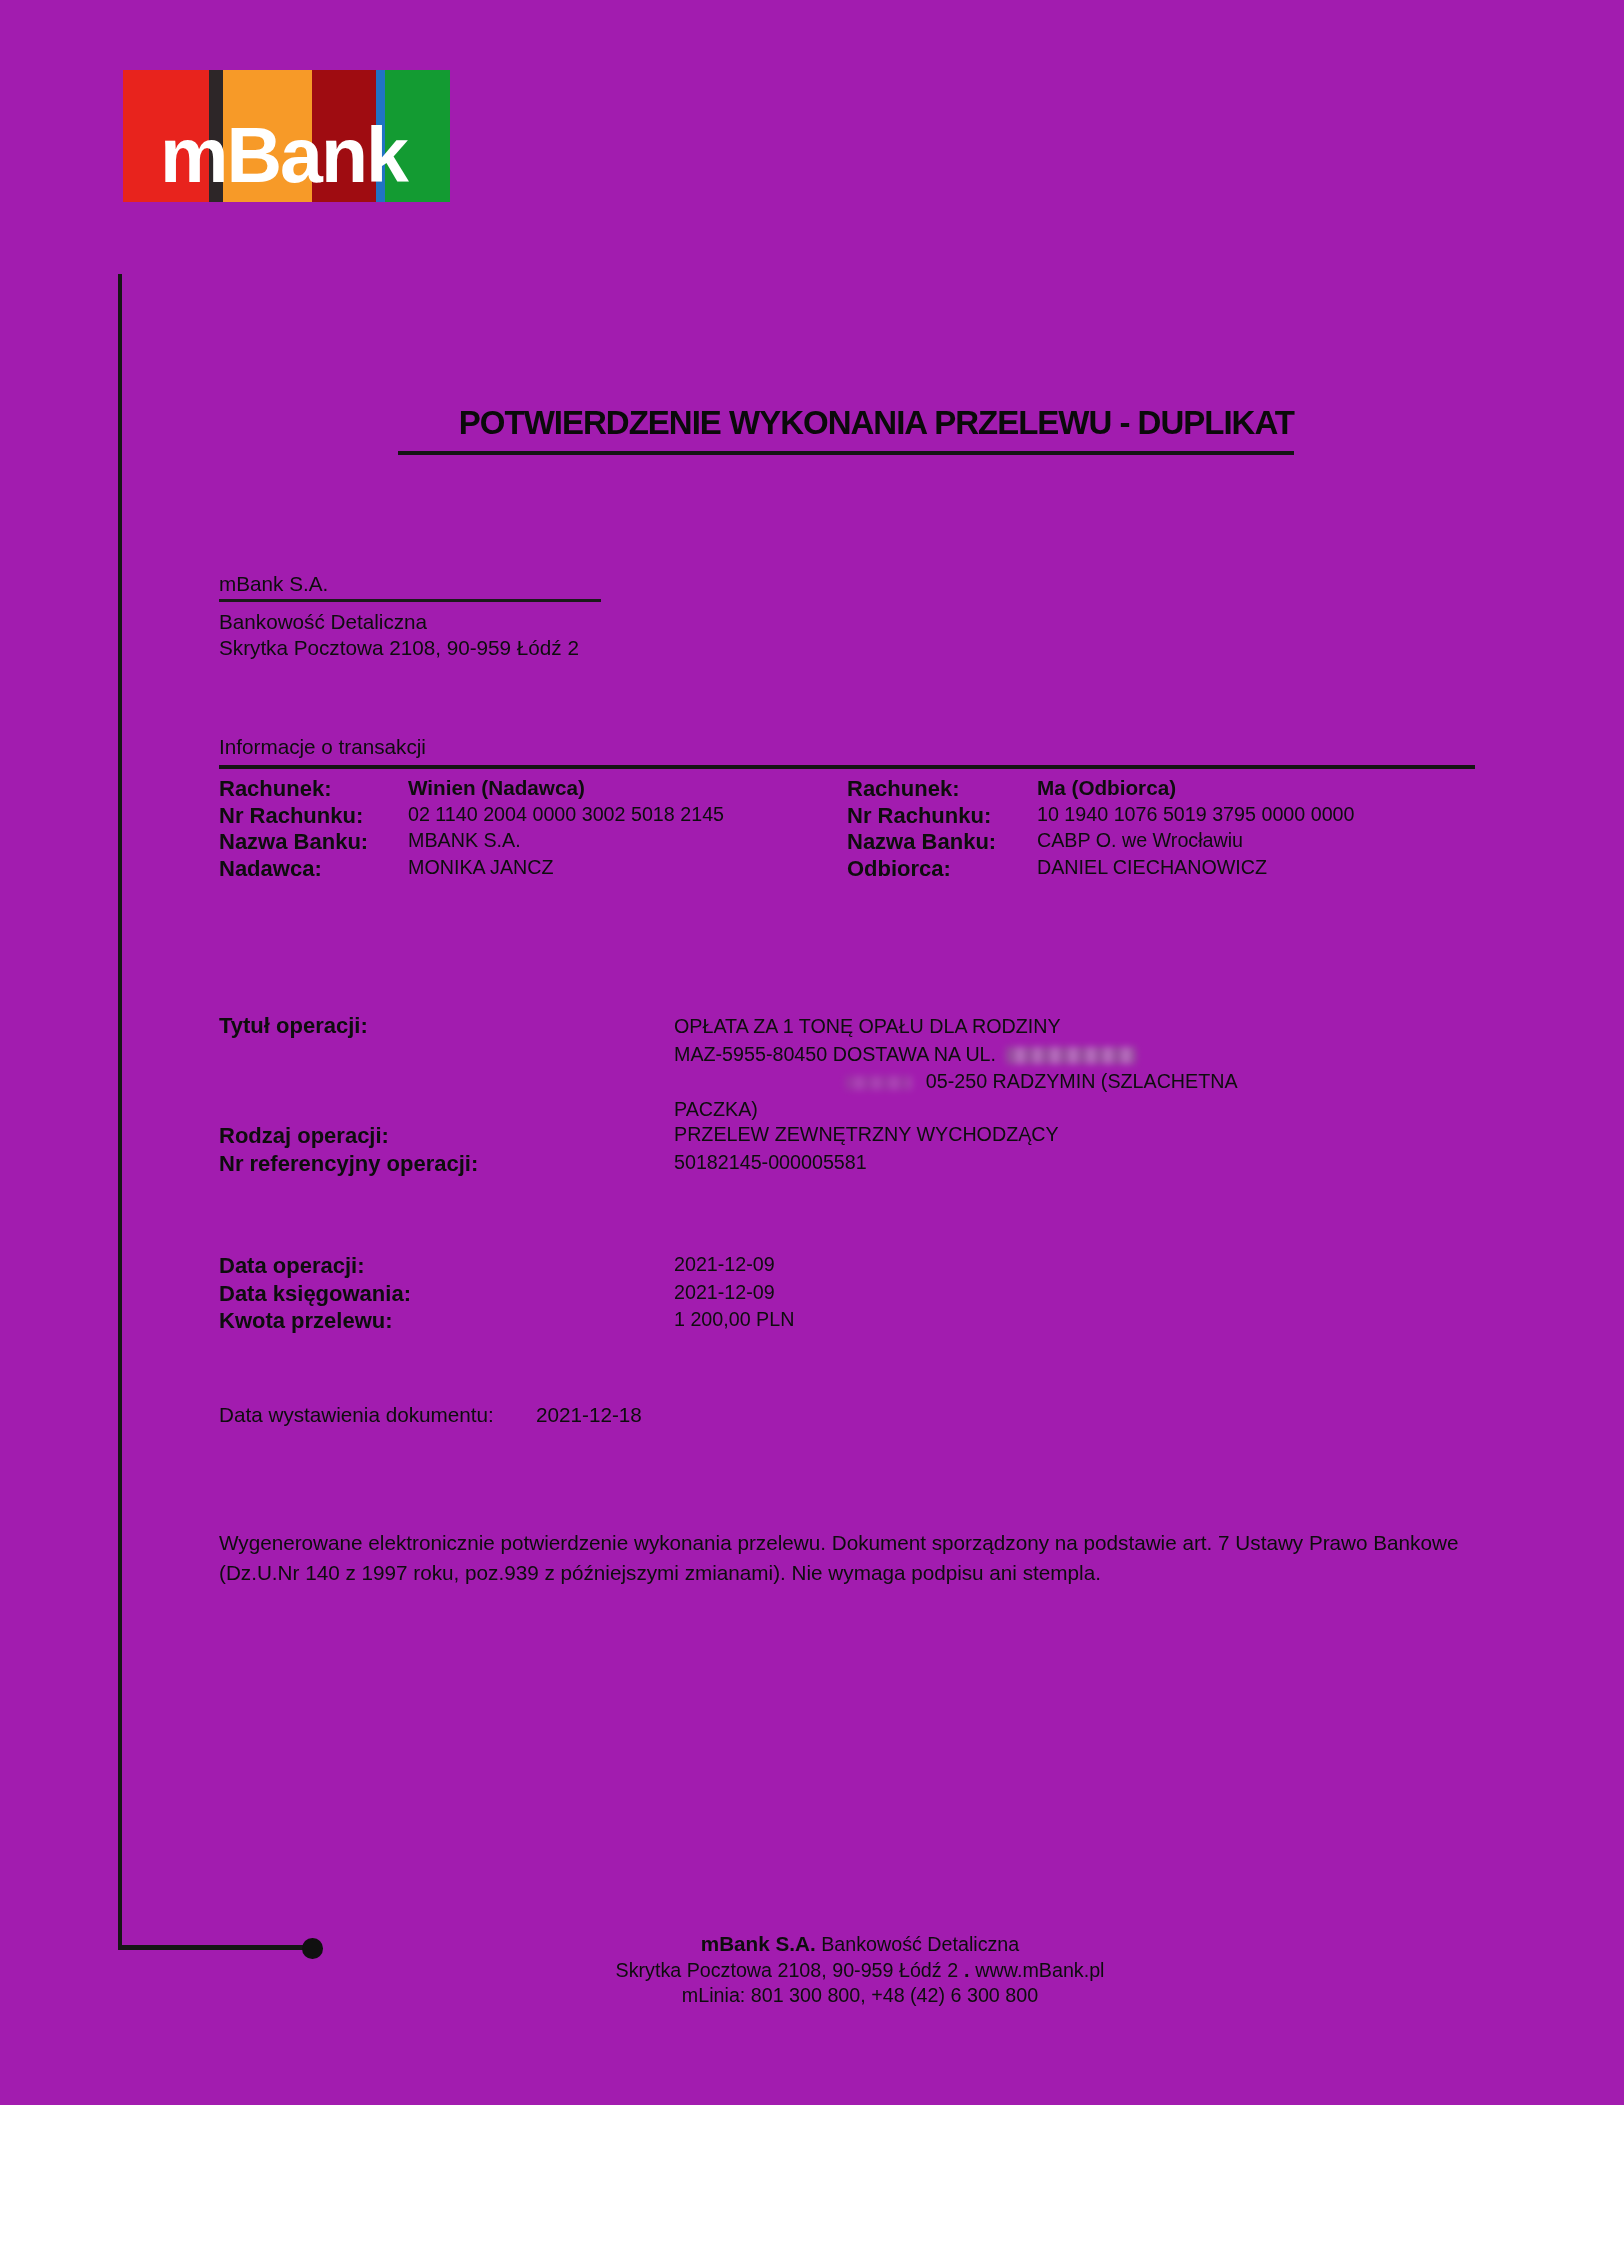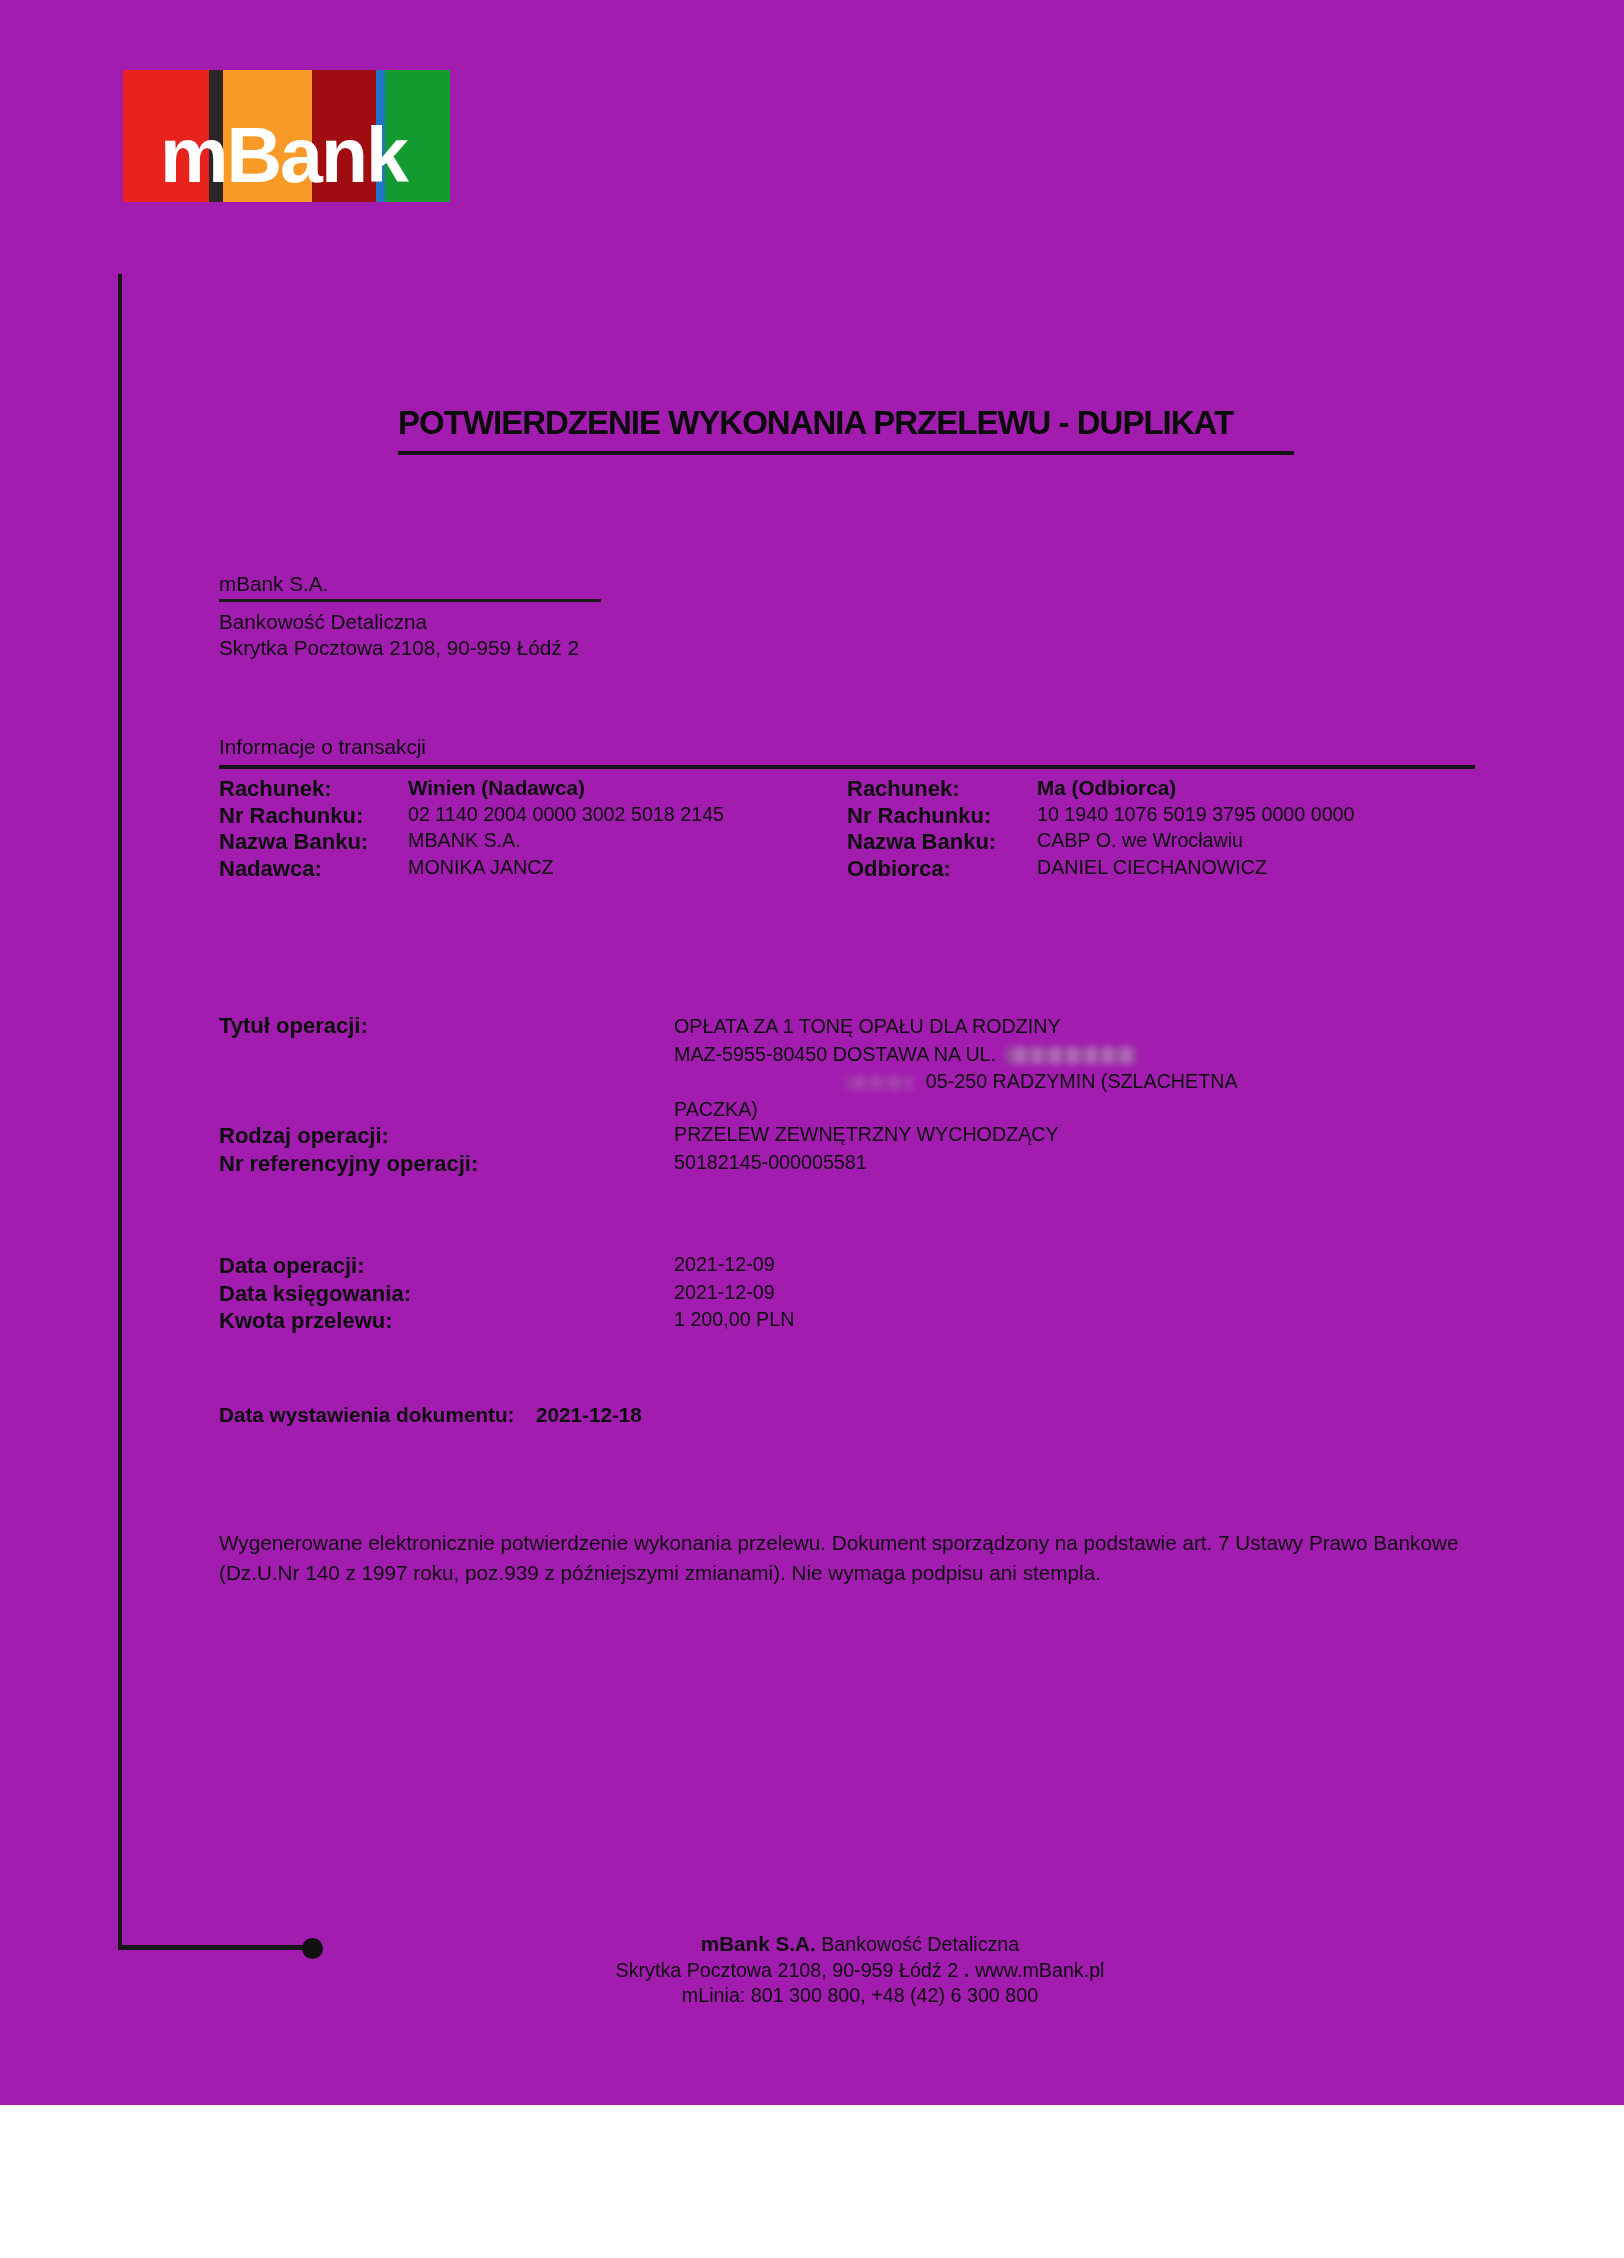--- a/index.html
+++ b/index.html
@@ -26,21 +26,21 @@
     font-size:77px; font-weight:bold; letter-spacing:-2px;
     color:#ffffff; line-height:1;
   }
   
   .vline { position:absolute; left:118px; top:274px; width:3.9px; height:1675px; background:#161616; }
   .hline-bottom { position:absolute; left:118px; top:1945px; width:193px; height:4.9px; background:#161616; }
   .end-dot { position:absolute; left:302px; top:1938px; width:20.7px; height:20.7px; border-radius:50%; background:#101010; }
   
   .title-wrap {
     position:absolute; left:398px; top:404px; width:896px;
-    text-align:left; border-bottom:4.9px solid #141414; padding-bottom:8.9px;
+    text-align:right; border-bottom:4.9px solid #141414; padding-bottom:8.9px;
   }
   .title-wrap h1 {
     font-size:33px; font-weight:bold; letter-spacing:-1px;
     color:#0a0a0a; white-space:nowrap;
   }
   
   .sender { position:absolute; left:219px; top:571px; font-size:20.7px; line-height:25.6px; }
   .sender-rule { width:382px; height:3px; background:#1a1a1a; margin:2px 0 7.9px; }
   
   .info-header { position:absolute; left:219px; top:735px; font-size:20.7px; }
@@ -67,21 +67,21 @@
     filter:blur(3.9px); border-radius:3px;
   }
   .redacted-1 { width:130px; margin-left:9.9px; opacity:.45; }
   .redacted-2 { width:67px; margin-right:13.8px; opacity:.22; height:13.8px; }
   .op-single { height:27.6px; }
   
   .dates-block { position:absolute; left:219px; top:1253px; font-size:19.7px; }
   .dates-block .kv-row { height:27.6px; }
   .dates-block .kv-label { width:455px; }
   
-  .issue-row { position:absolute; left:219px; top:1403px; font-size:20.7px; display:flex;font-weight:bold; }
+  .issue-row { position:absolute; left:219px; top:1403px; font-size:20.7px; display:flex; }
   .issue-row .issue-label { width:317px; }
   
   .disclaimer {
     position:absolute; left:219px; top:1528px; width:1243px;
     font-size:20.7px; line-height:29.6px; color:#0d0d0d;
   }
   
   .footer {
     position:absolute; left:414px; top:1931px; width:892px;
     text-align:center; font-size:19.7px; line-height:25.6px;

